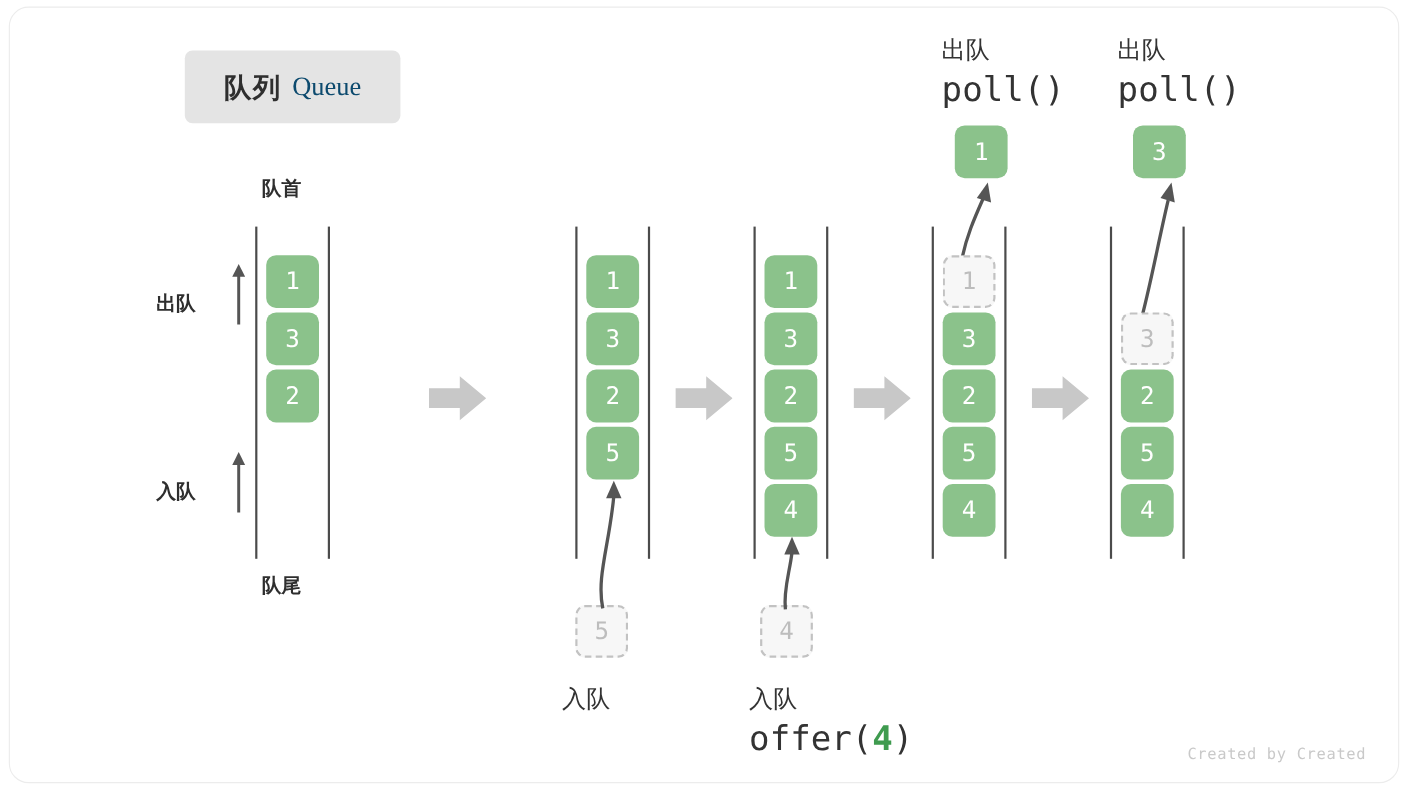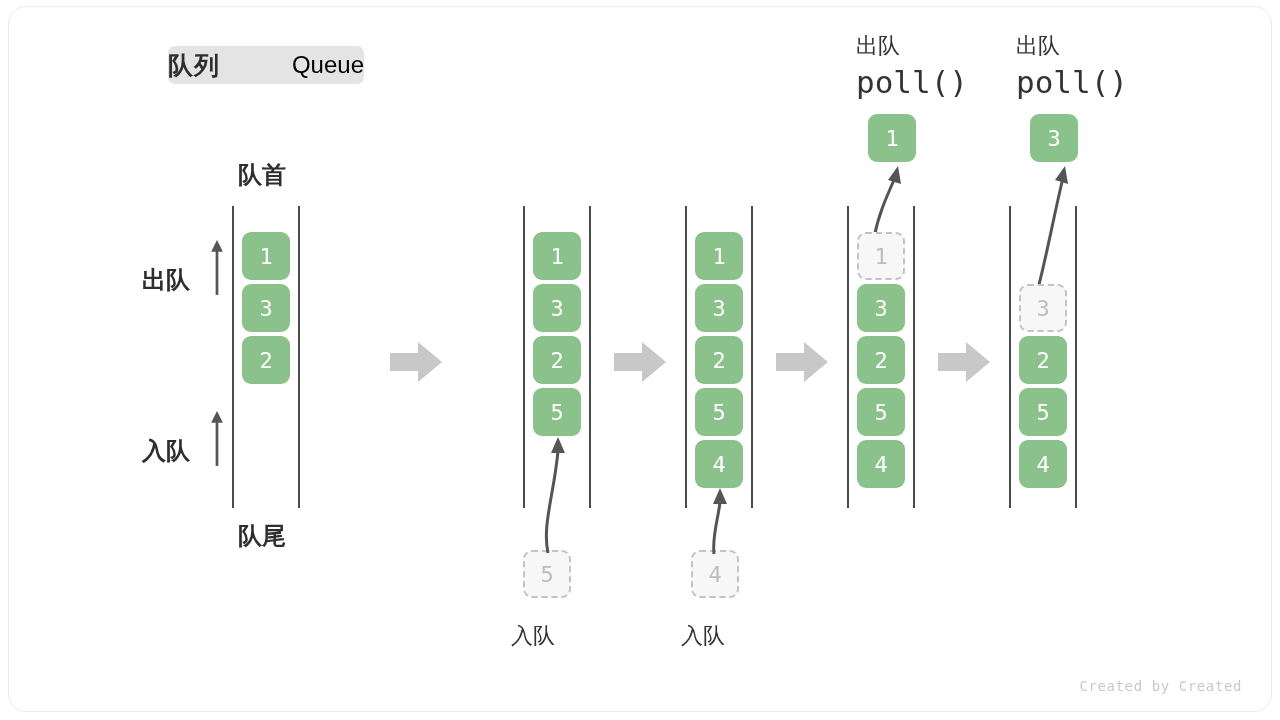--- a/index.html
+++ b/index.html
@@ -26,44 +26,44 @@
     border-radius: 18px;
     box-sizing: border-box;
   }
 
   
   #title-badge {
     position: absolute;
     left: 168px;
     top: 46px;
     width: 196px;
-    height: 38px;
+    height: 66px;
     background: #e4e4e4;
     border-radius: 7px;
     display: flex;
     align-items: center;
-    justify-content: space-between;
+    justify-content: center;
     gap: 10px;
   }
   #title-badge .cn {
     font-size: 25px;
     font-weight: bold;
     color: #2e2e2e;
     letter-spacing: 1px;
   }
   #title-badge .en {
-    font-family: Liberation Sans, sans-serif;
+    font-family: Liberation Serif, serif;
     font-size: 24px;
-    color: #000000;
+    color: #0c4a6e;
   }
 
   
   .lbl-bold {
     position: absolute;
-    font-size: 24px;
+    font-size: 18px;
     font-weight: bold;
     color: #2e2e2e;
     white-space: nowrap;
   }
   .op-label {
     position: absolute;
     white-space: nowrap;
     line-height: 36px;
   }
   .op-label .cn {
@@ -202,20 +202,21 @@
     <div class="cell filled" style="left:10px; top:182px;">5</div>
     <div class="cell filled" style="left:10px; top:234px;">4</div>
   </div>
   <div class="cell ghost" style="position:absolute; left:691px; top:550px;">4</div>
   <svg class="curve" style="left:688px; top:478px;" width="70" height="78" viewBox="0 0 70 78">
     <path d="M 26 76 C 24 58, 30 42, 32 24" stroke="#555" stroke-width="3" fill="none"></path>
     <polygon points="32,10 25,26 39,26" fill="#555"></polygon>
   </svg>
   <div class="op-label" style="left:681px; top:618px;">
     <span class="cn">入队</span>
+    <span class="code"><span>offer(</span><span class="arg">4</span><span>)</span></span>
   </div>
 
   <svg class="big-arrow" style="left:776px; top:340px;" width="52" height="44" viewBox="0 0 52 44">
     <polygon points="0,13 28,13 28,2 52,22 28,42 28,31 0,31" fill="#c8c8c8"></polygon>
   </svg>
 
   <div class="op-label" style="left:856px; top:28px;">
     <span class="cn">出队</span>
     <span class="code"><span>poll(</span><span class="arg"></span><span>)</span></span>
   </div>

